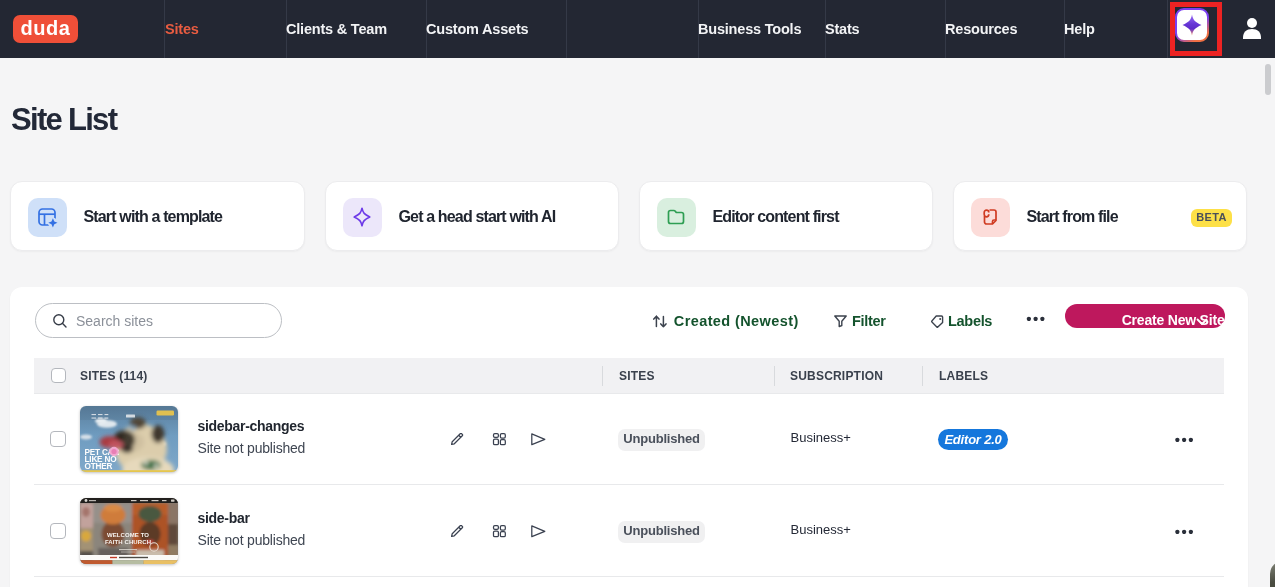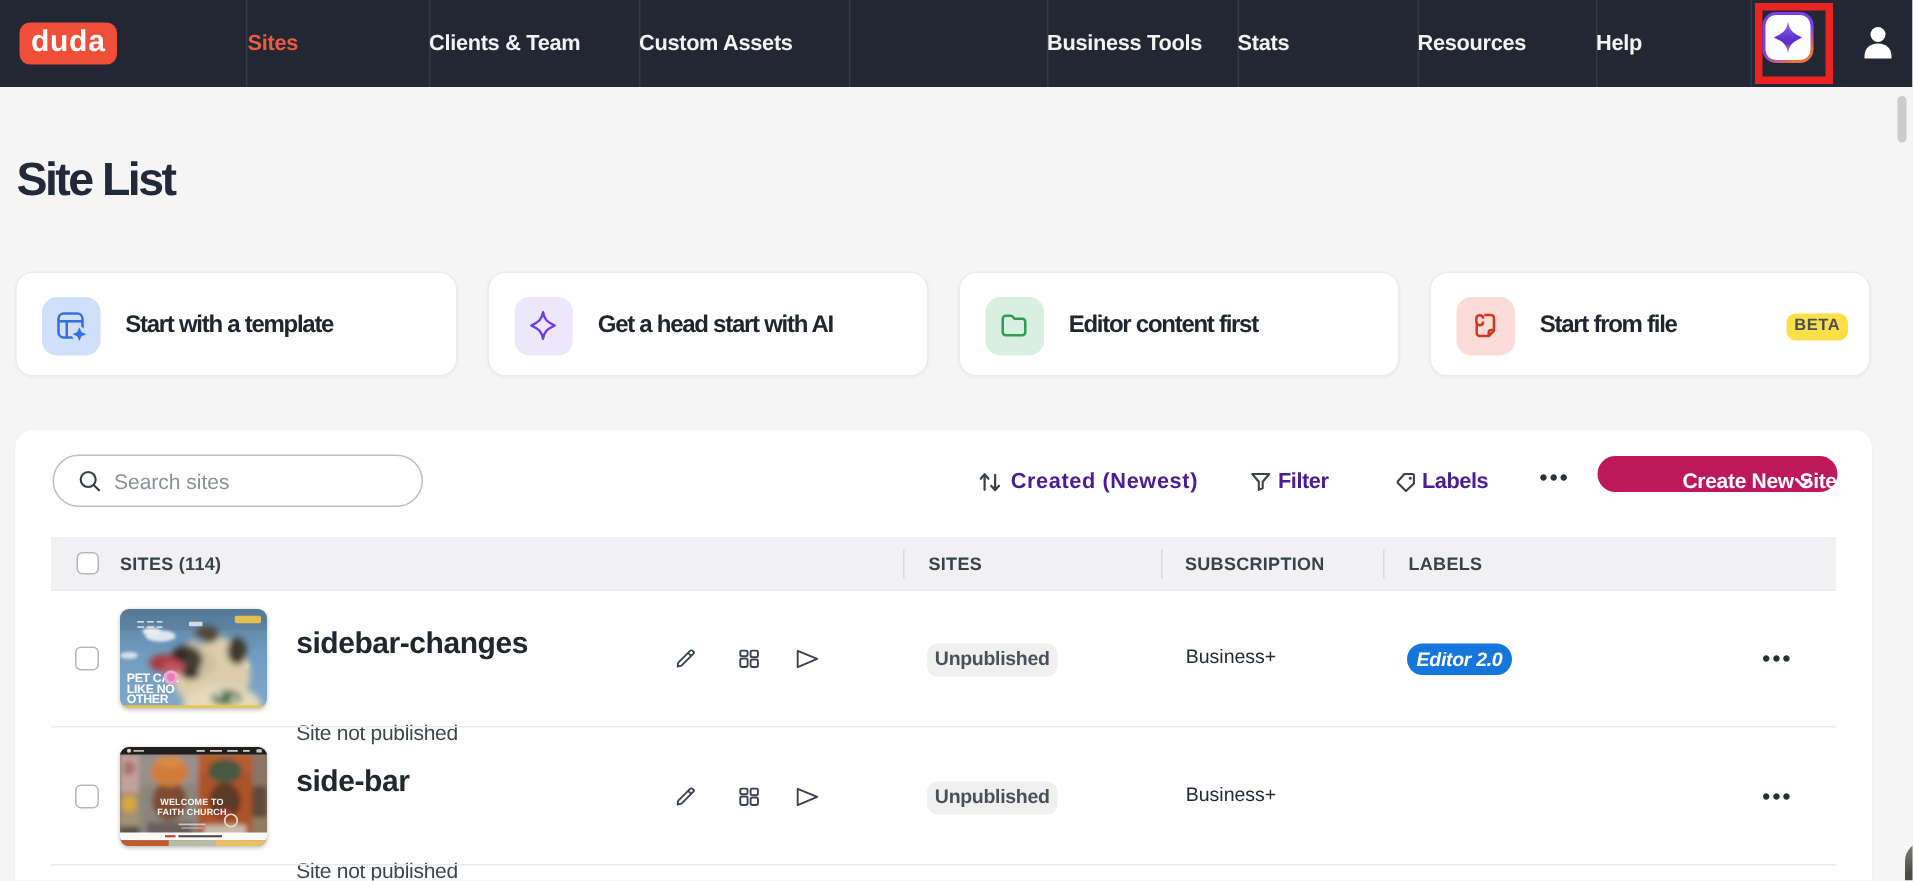--- a/index.html
+++ b/index.html
@@ -19,30 +19,30 @@
 
 .card { position:absolute; top:181px; height:70px; background:#fff; border:1px solid #ececee; border-radius:12px; box-shadow:0 1px 2px rgba(0,0,0,0.04); }
 .cicon { position:absolute; left:17px; top:16px; width:39px; height:39px; border-radius:10px; }
 .ctitle { position:absolute; left:72.5px; top:26px; font-size:16px; font-weight:bold; color:#20252f; letter-spacing:-0.85px; }
 #beta { position:absolute; left:237px; top:27px; width:41px; height:17.5px; background:#fde047; border-radius:6px; color:#4a4f59; font-size:11px; font-weight:bold; text-align:center; line-height:17.5px; letter-spacing:0.4px; }
 
 
 #panel { position:absolute; left:10px; top:286.5px; width:1238px; height:301px; background:#fff; border-radius:12px 12px 0 0; box-shadow:0 1px 2px rgba(0,0,0,0.05); }
 #search { position:absolute; left:24.5px; top:16.5px; width:247px; height:35px; border:1px solid #bcbfc4; border-radius:17.5px; background:#fff; }
 #search span { position:absolute; left:40.5px; top:9px; font-size:14px; color:#8b9099; }
-.tbtxt { position:absolute; top:26px; font-size:14.5px; font-weight:bold; color:#4c1d95; letter-spacing:-0.3px; }
+.tbtxt { position:absolute; top:26px; font-size:14.5px; font-weight:bold; color:#14532d; letter-spacing:-0.3px; }
 #createbtn { position:absolute; left:1054.5px; top:17.5px; width:160px; height:24px; background:#be185d; border-radius:17px; color:#fff; font-size:14px; font-weight:bold; line-height:33.5px; padding-left:20px; letter-spacing:-0.2px;text-align:right; }
 #thead { position:absolute; left:24px; top:71px; width:1190px; height:35px; background:#f1f1f3; }
 .th { position:absolute; top:11.5px; font-size:12px; font-weight:bold; color:#3a414d; letter-spacing:0.2px; }
 .colsep { position:absolute; top:8px; width:1px; height:20px; background:#d8dadd; }
 .checkbox { position:absolute; width:16px; height:16px; border:1.4px solid #b4b7bd; border-radius:4px; background:#fff; }
 .rowsep { position:absolute; left:24px; width:1190px; height:1px; background:#e8e9eb; }
 .thumb { position:absolute; left:70px; width:98px; height:66px; border-radius:6px; overflow:hidden; box-shadow:0 1px 3px rgba(0,0,0,0.25); }
-.rtitle { position:absolute; left:187.5px; font-size:20px; font-weight:bold; color:#21262f; letter-spacing:-0.3px; }
-.rsub { position:absolute; left:187.5px; font-size:14px; color:#3f4652; letter-spacing:-0.2px;margin-top:40px; }
+.rtitle { position:absolute; left:187.5px; font-size:14px; font-weight:bold; color:#21262f; letter-spacing:-0.3px; }
+.rsub { position:absolute; left:187.5px; font-size:14px; color:#3f4652; letter-spacing:-0.2px; }
 .pill-unpub { position:absolute; left:608px; width:87px; height:22px; background:#f0f0f1; border-radius:7px; color:#4a505b; font-size:13px; font-weight:bold; letter-spacing:-0.2px; text-align:center; line-height:20.5px; }
 .subsc { position:absolute; left:780.5px; font-size:13px; color:#242936; }
 .pill-ed { position:absolute; left:928px; width:70px; height:21px; background:#1577dc; border-radius:10.5px; color:#fff; font-size:13px; font-weight:bold; letter-spacing:-0.2px; text-align:center; line-height:21px;font-style:italic; }
 .dots { position:absolute; left:1156px; width:38px; text-align:center; font-size:15px; font-weight:bold; color:#2a2f3a; letter-spacing:1.5px; }
 
 
 #sbthumb { position:absolute; left:1265px; top:64px; width:5.5px; height:31px; border-radius:3px; background:#cbcccf; }
 #chat { position:absolute; left:1269.5px; top:561px; width:20px; height:26px; border-radius:13px 0 0 0; background:linear-gradient(165deg,#83867a 0%,#4a4c41 70%); }
 </style>
 </head>

